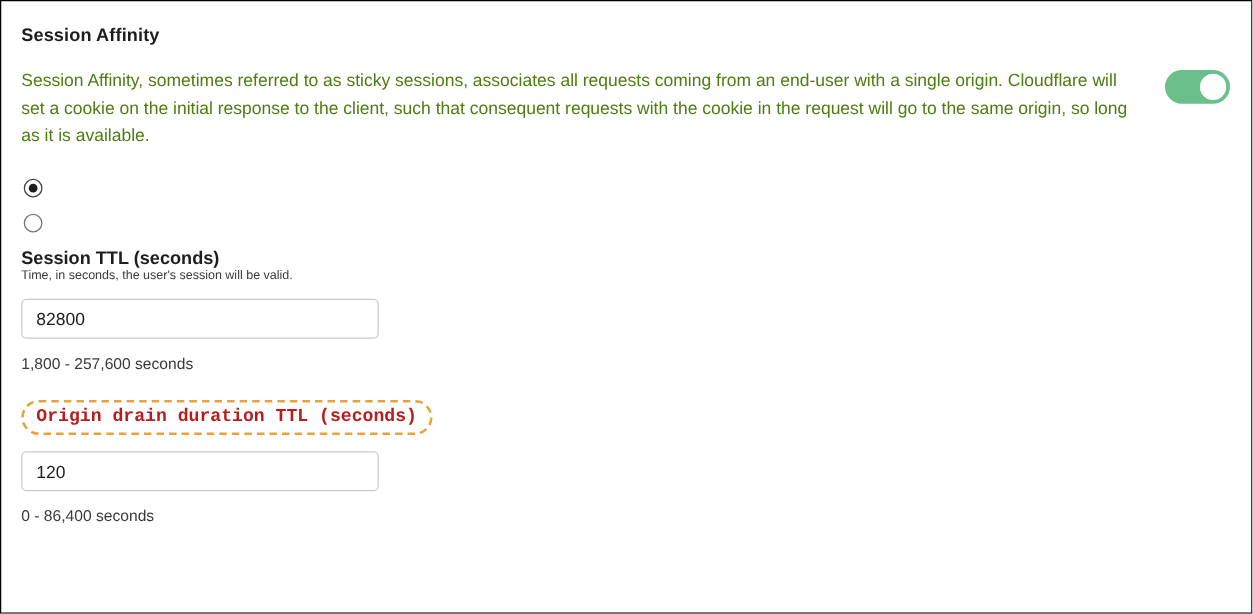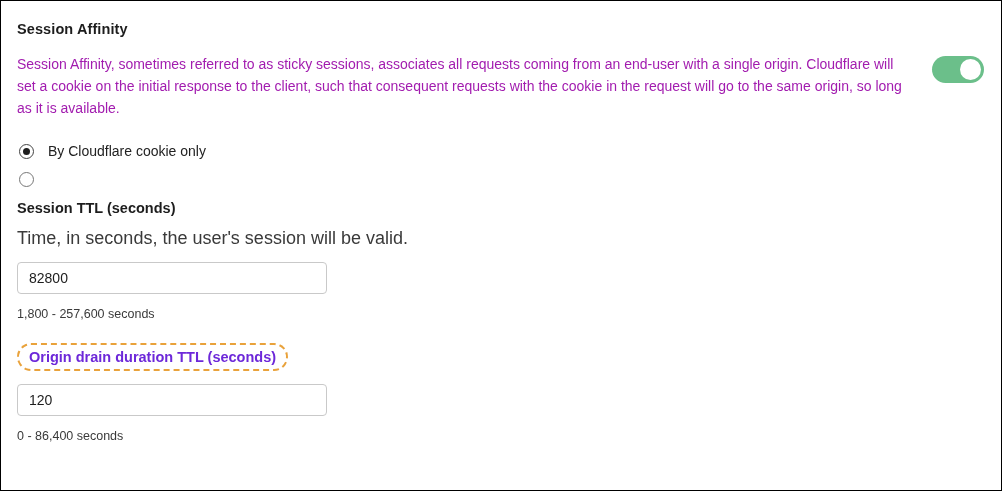--- a/index.html
+++ b/index.html
@@ -33,21 +33,21 @@
     font-size: 14.5px;
     font-weight: bold;
     color: #1d1d1d;
     letter-spacing: 0.1px;
     margin: 4px 0 0 0;
   }
   .description {
     margin-top: 16px;
     font-size: 14px;
     line-height: 22px;
-    color: #a21caf;
+    color: #4d7c0f;
     max-width: 890px;
   }
   .toggle {
     position: absolute;
     right: 17px;
     top: 55px;
     width: 52px;
     height: 27px;
     border-radius: 14px;
     background: #6bbf8a;
@@ -100,27 +100,26 @@
     font-size: 14px;
     color: #222222;
     margin-left: 14px;
   }
   .field-label {
     font-size: 14.5px;
     font-weight: bold;
     color: #1d1d1d;
   }
   .field-help {
-    font-size: 18px;
+    font-size: 10px;
     color: #3a3a3a;
-    margin-top: 12px;
   }
   .text-input {
     margin-top: 13px;
-    width: 310px;
+    width: 286px;
     height: 32px;
     box-sizing: border-box;
     border: 1px solid #c9c9c9;
     border-radius: 4px;
     background: #ffffff;
     font-family: "Liberation Sans", sans-serif;
     font-size: 14px;
     color: #1d1d1d;
     padding: 0 11px;
     display: flex;
@@ -132,23 +131,24 @@
     margin-top: 13px;
   }
   .highlight-wrap {
     position: relative;
     display: inline-block;
     margin-top: 22px;
   }
   .highlight-label {
     font-size: 14.5px;
     font-weight: bold;
-    color: #6d28d9;
+    color: #b91c1c;
     padding: 6px 12px 6px 12px;
     display: inline-block;
+    font-family: Liberation Mono, monospace;
   }
   .highlight-ring {
     position: absolute;
     left: 0;
     top: 0;
     right: 0;
     bottom: 0;
     border: 2px dashed #e9a23b;
     border-radius: 22px;
     pointer-events: none;
@@ -164,21 +164,20 @@
 
     <div class="description">Session Affinity, sometimes referred to as sticky sessions, associates all requests coming from an end-user with a single origin. Cloudflare will set a cookie on the initial response to the client, such that consequent requests with the cookie in the request will go to the same origin, so long as it is available.</div>
 
     <div class="toggle">
       <div class="knob"></div>
     </div>
 
     <div class="radio-group">
       <div class="radio-row">
         <span class="radio checked"></span>
-        <span class="radio-label">By Cloudflare cookie only</span>
       </div>
       <div class="radio-row">
         <span class="radio"></span>
       </div>
     </div>
 
     <div class="field-label">Session TTL (seconds)</div>
     <div class="field-help">Time, in seconds, the user's session will be valid.</div>
     <input class="text-input" type="text" value="82800" style="">
     <div class="range-hint">1,800 - 257,600 seconds</div>

